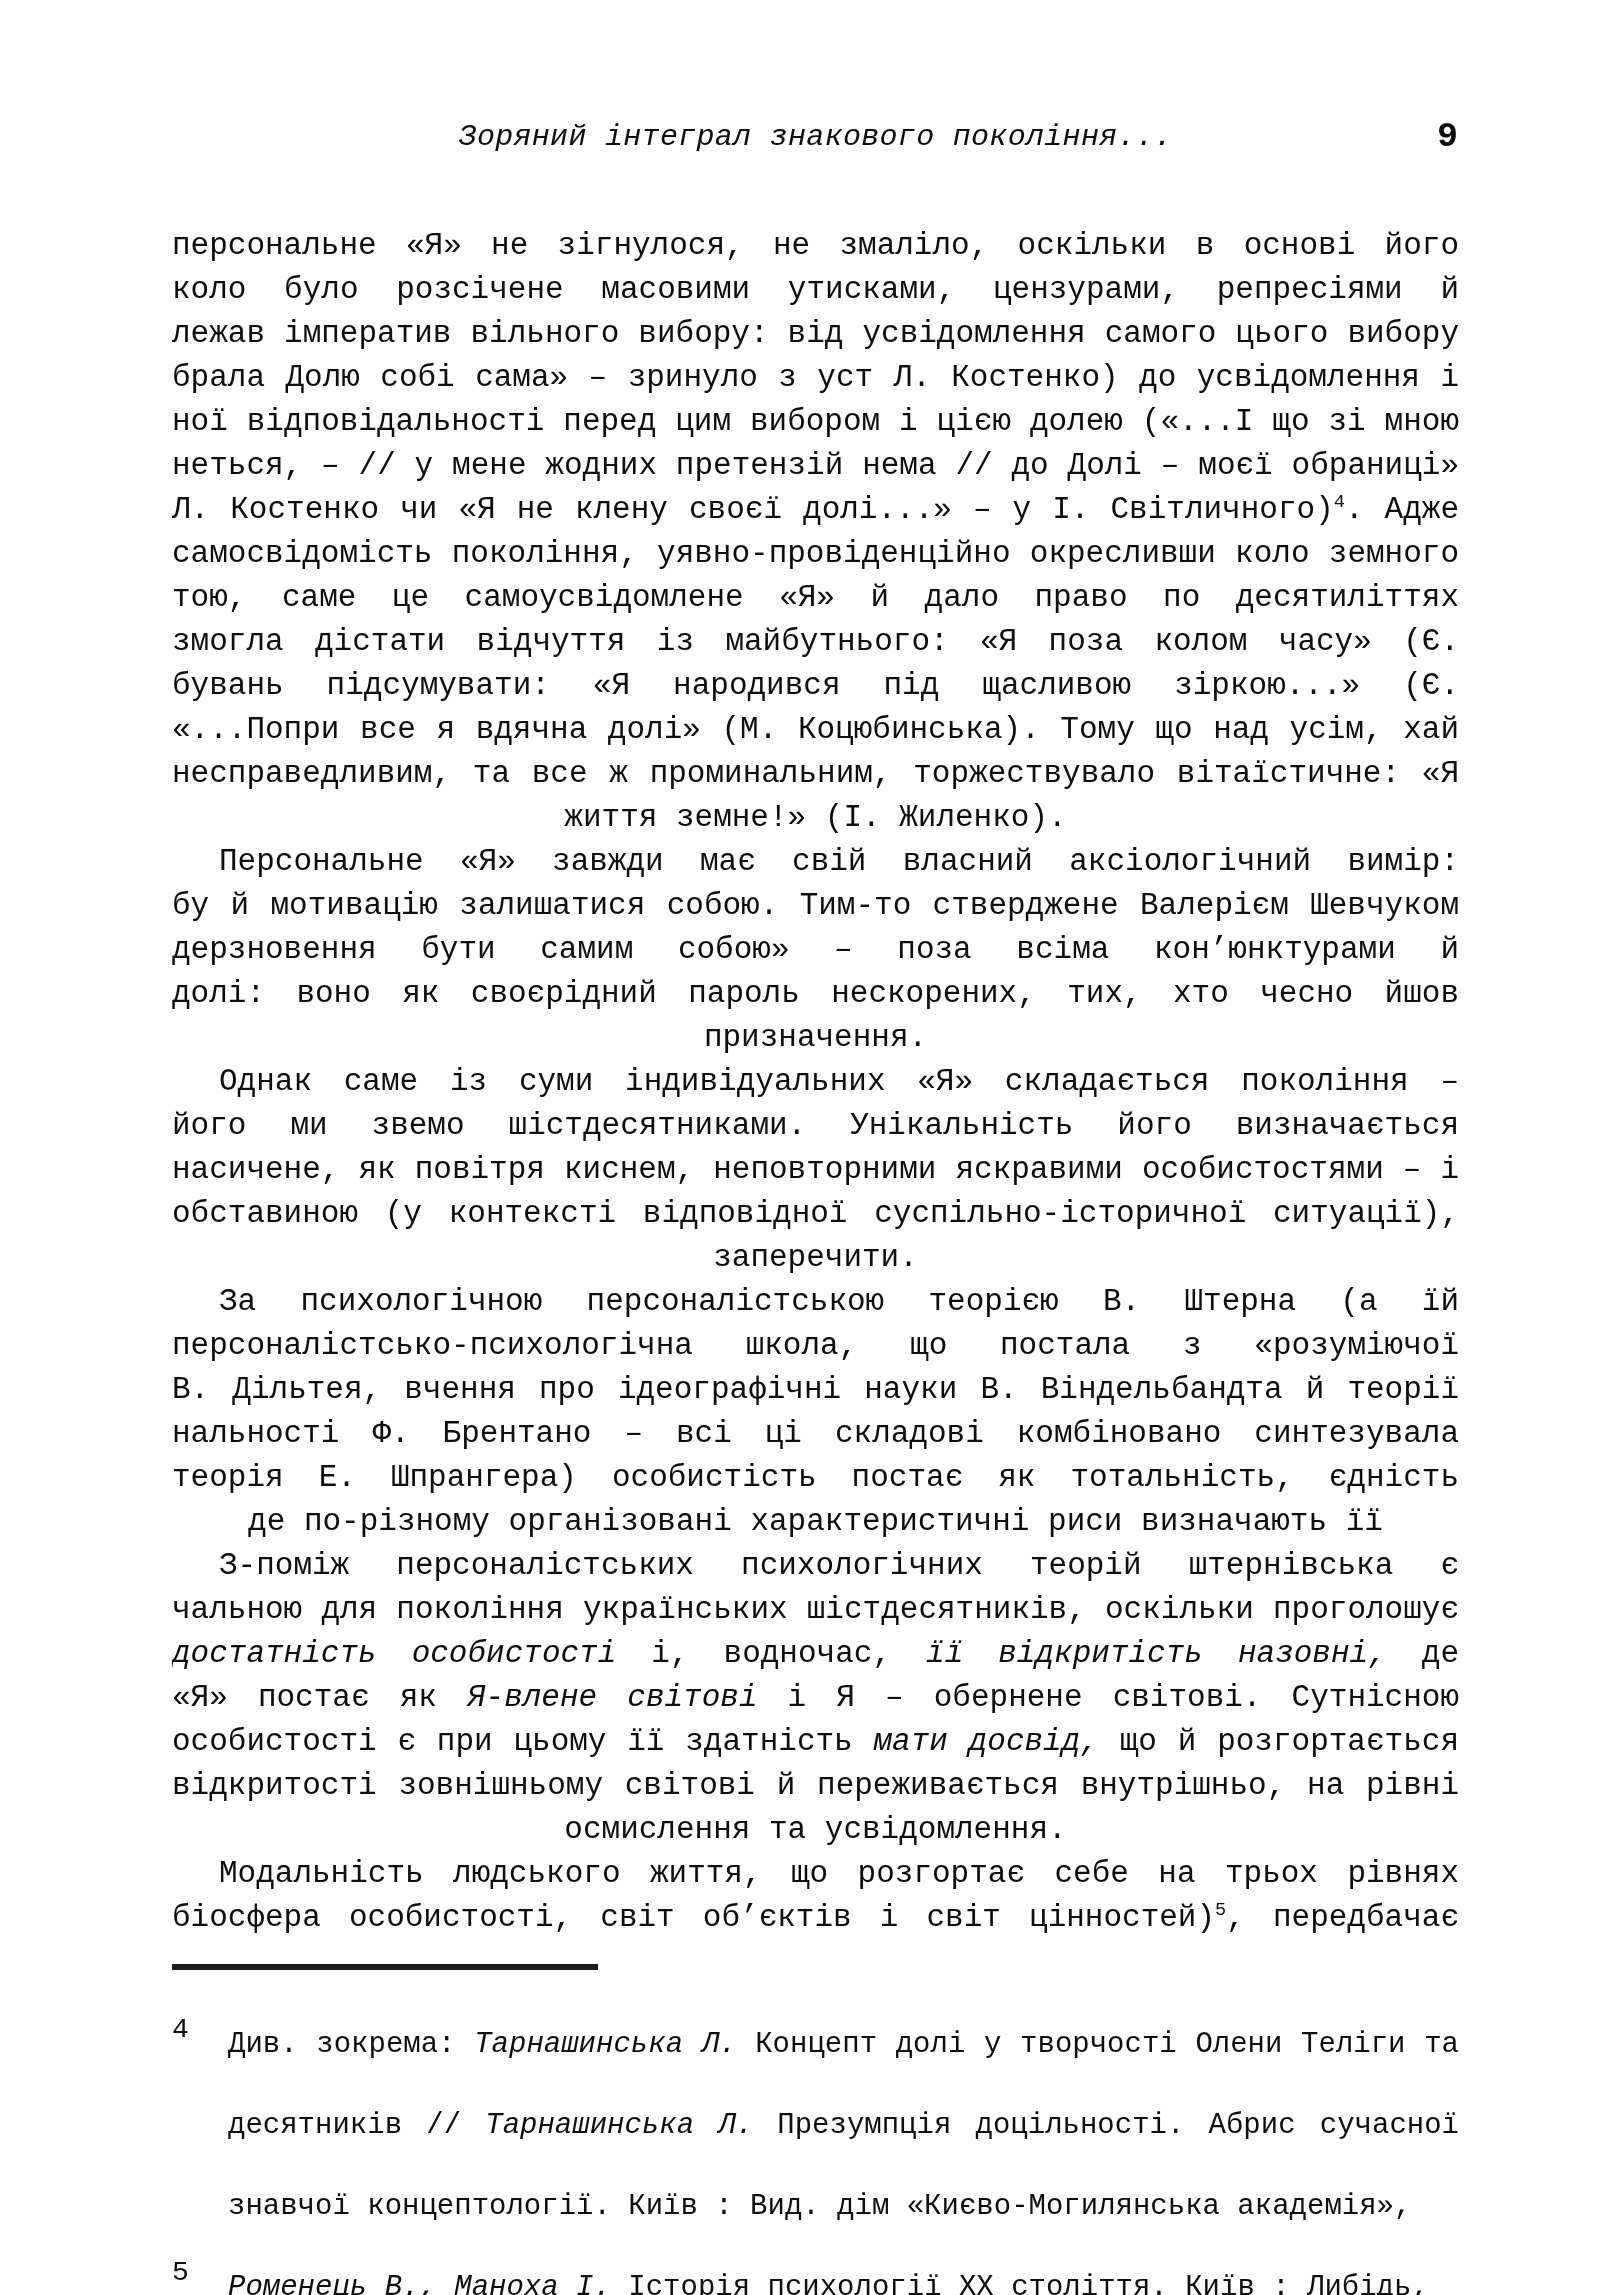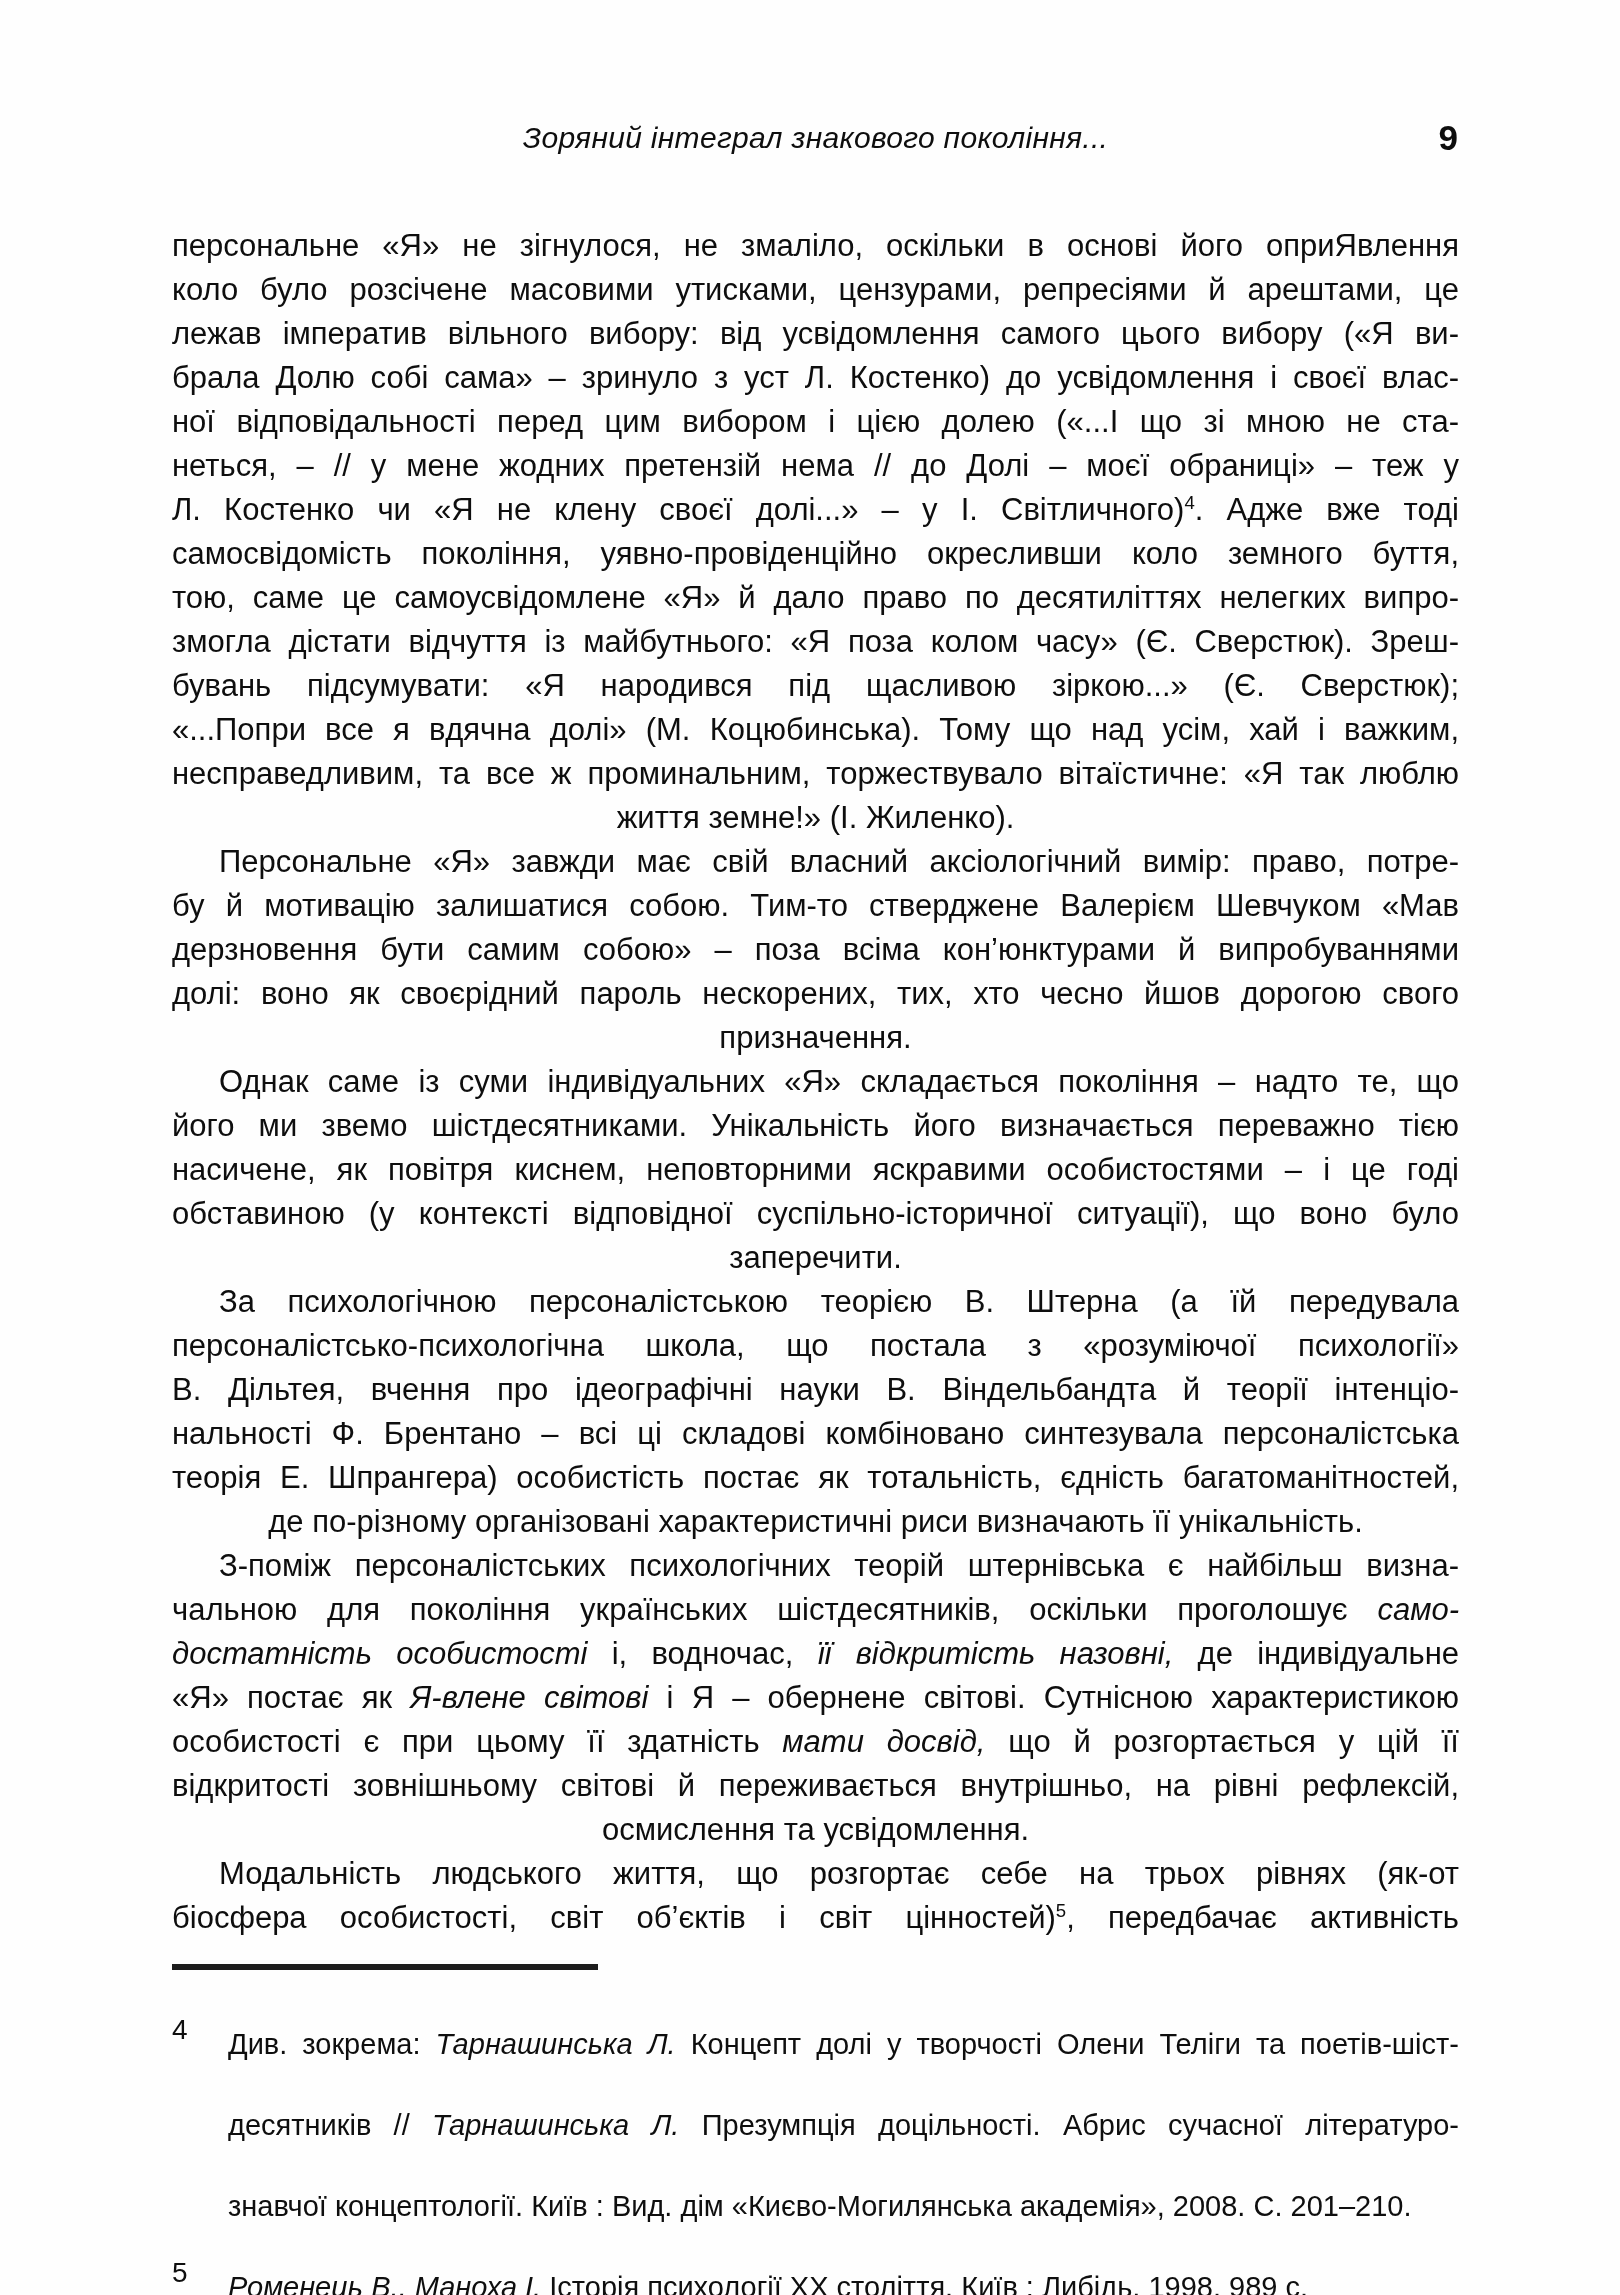--- a/index.html
+++ b/index.html
@@ -2,21 +2,21 @@
 <html lang="uk" style="font-size:8.9px"><head>
 <meta charset="utf-8">
 <style>
   html, body { margin: 0; padding: 0; background: #ffffff; }
   .page {
     position: relative;
     width: 1620px;
     height: 2295px;
     background: #fefefe;
     color: #0e0e0e;
-    font-family: Liberation Sans, sans-serif;
+    font-family: Liberation Mono, monospace;
     overflow: hidden;
   }
   .header {
     position: absolute;
     top: 111px;
     left: 172px;
     width: 1287px;
     height: 53px;
   }
   .running-title {

